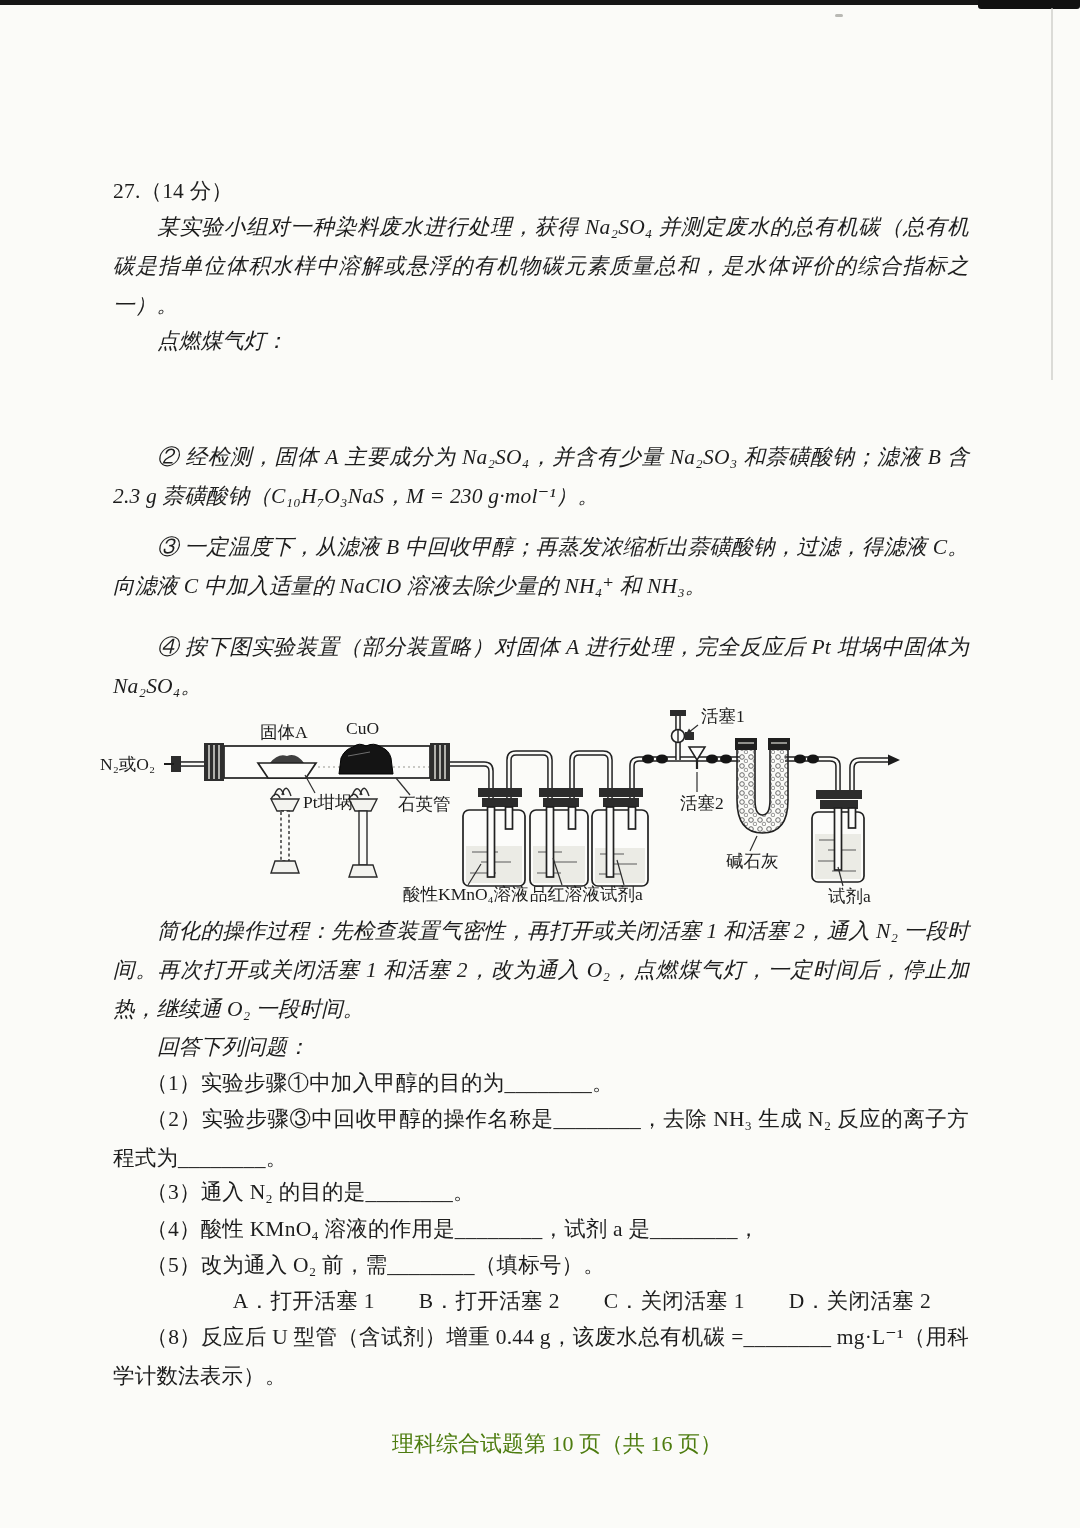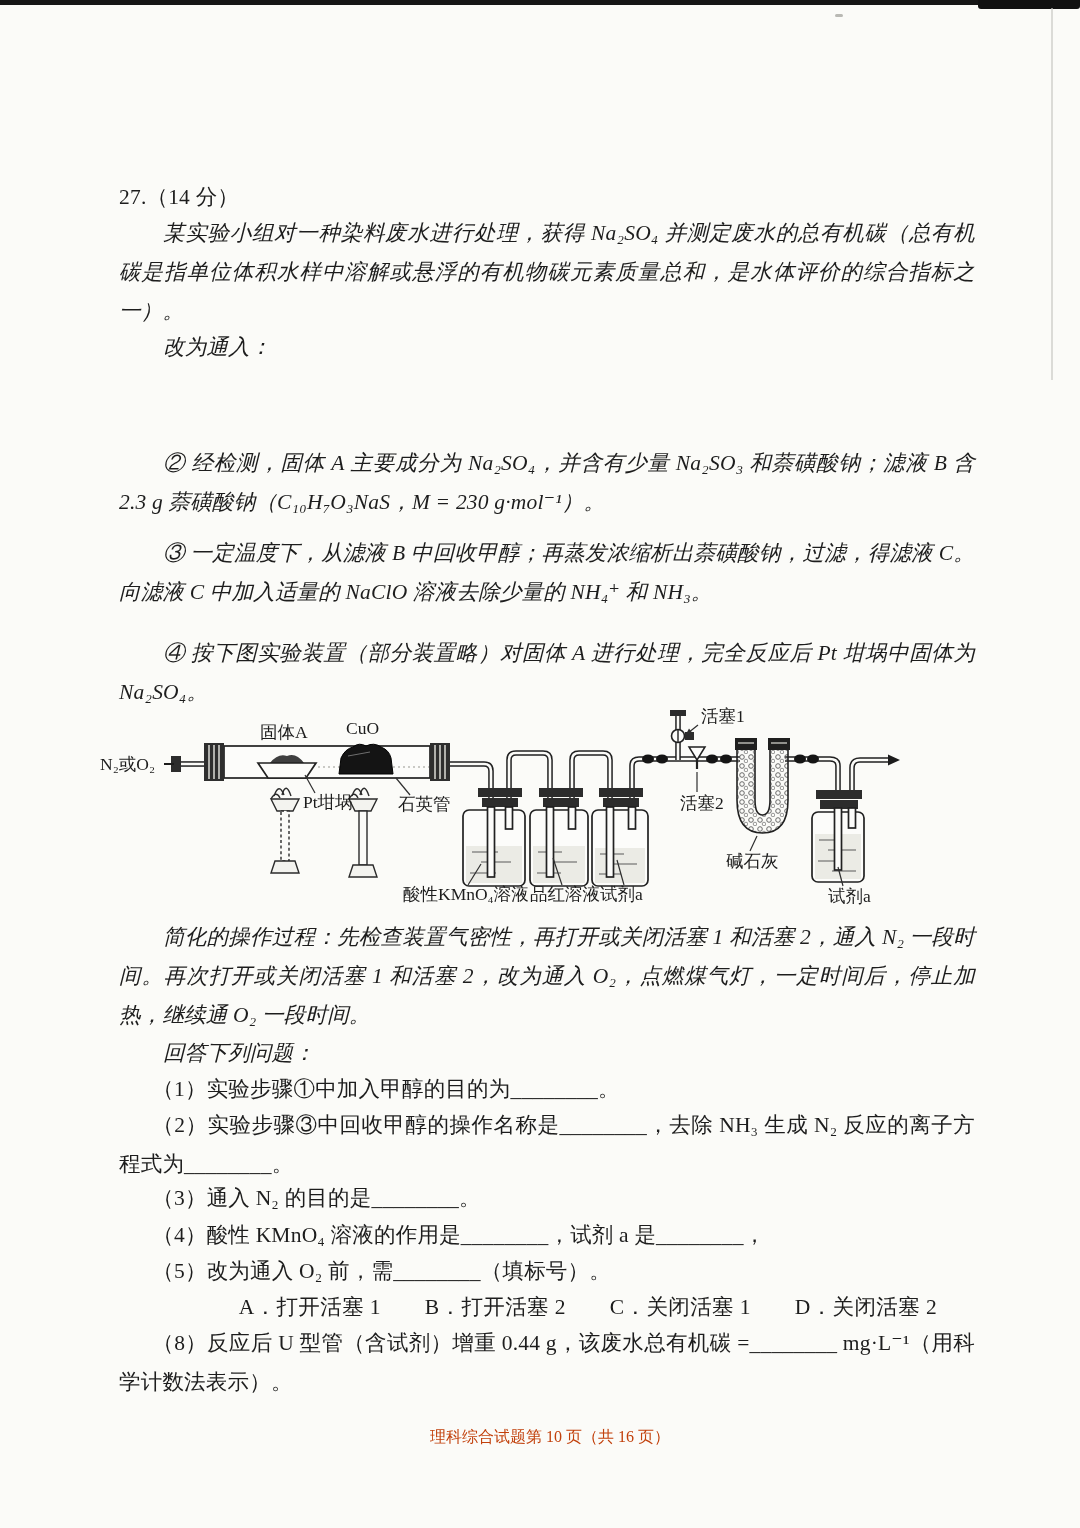--- a/index.html
+++ b/index.html
@@ -2,28 +2,28 @@
 <html><head>
 <meta charset="utf-8">
 <style>
   html,body{margin:0;padding:0;background:#e9e9e6;}
   .page{position:relative;width:1080px;height:1528px;background:#fbfbf8;overflow:hidden;
         font-family:"Liberation Serif","DejaVu Serif",serif;}
   .scan-top{position:absolute;top:0;left:0;width:1080px;height:5px;background:#161616;}
   .scan-top2{position:absolute;top:0;left:978px;width:102px;height:9px;background:#111;border-radius:0 0 3px 3px;}
   .scan-streak{position:absolute;top:8px;left:1051px;width:2px;height:372px;background:#c9c9c4;opacity:.65;}
   .scan-dot{position:absolute;top:14px;left:835px;width:8px;height:3px;background:#b9b9b4;border-radius:2px;}
-  .t{position:absolute;left:113px;width:856px;margin:6px;font-size:21.5px;line-height:39px;
+  .t{position:absolute;left:113px;width:856px;margin:0;font-size:21.5px;line-height:39px;
      color:#1d1d1d;text-align:justify;letter-spacing:.2px;}
   .one{text-align:left;}
   .ind{text-indent:2.05em;font-style:italic;}
   .qind{text-indent:1.55em;}
   .opts{text-indent:3.8em;letter-spacing:.4px;text-align:center;}
-  .footer{position:absolute;left:113px;width:856px;top:1408px;margin:9px;font-size:16px;line-height:39px;
-          color:#c2410c;text-align:center;}
+  .footer{position:absolute;left:113px;width:856px;top:1408px;margin:16px;font-size:22px;line-height:39px;
+          color:#4d7c0f;text-align:center;}
   .apparatus{position:absolute;left:100px;top:700px;}
   .apparatus text{font-family:"Liberation Serif","DejaVu Serif",serif;fill:#1c1c1c;}
   .pipe-o{fill:none;stroke:#212121;stroke-width:5.6;stroke-linejoin:round;stroke-linecap:butt;}
   .pipe-i{fill:none;stroke:#fbfbf8;stroke-width:2.6;stroke-linejoin:round;stroke-linecap:butt;}
   .glass{fill:#fcfcfa;stroke:#212121;stroke-width:1.7;}
   .darkpart{fill:#2c2c2c;}
   .lbl{font-size:17.5px;}
   .leader{stroke:#2e2e2e;stroke-width:1.2;fill:none;}
 </style>
 </head>
@@ -31,21 +31,21 @@
 
 <div class="page">
 
   <div class="scan-top"></div>
   <div class="scan-top2"></div>
   <div class="scan-streak"></div>
   <div class="scan-dot"></div>
 
   <p class="t one" style="top:172px">27.（14 分）</p>
   <p class="t ind" style="top:208px">某实验小组对一种染料废水进行处理，获得 Na₂SO₄ 并测定废水的总有机碳（总有机碳是指单位体积水样中溶解或悬浮的有机物碳元素质量总和，是水体评价的综合指标之一）。</p>
-  <p class="t ind one" style="top:322px">改为通入：</p>
+  <p class="t ind one" style="top:322px">点燃煤气灯：</p>
   <p class="t ind" style="top:438px">② 经检测，固体 A 主要成分为 Na₂SO₄，并含有少量 Na₂SO₃ 和萘磺酸钠；滤液 B 含 2.3 g 萘磺酸钠（C₁₀H₇O₃NaS，M = 230 g·mol⁻¹）。</p>
   <p class="t ind" style="top:528px">③ 一定温度下，从滤液 B 中回收甲醇；再蒸发浓缩析出萘磺酸钠，过滤，得滤液 C。向滤液 C 中加入适量的 NaClO 溶液去除少量的 NH₄⁺ 和 NH₃。</p>
   <p class="t ind" style="top:628px">④ 按下图实验装置（部分装置略）对固体 A 进行处理，完全反应后 Pt 坩埚中固体为 Na₂SO₄。</p>
 
   <svg class="apparatus" width="880" height="235" viewBox="0 0 880 235">
     <defs>
       <pattern id="gran" width="9" height="9" patternUnits="userSpaceOnUse">
         <circle cx="3" cy="3" r="2.3" fill="none" stroke="#5a5a5a" stroke-width=".9"></circle>
         <circle cx="7" cy="7" r="1.8" fill="none" stroke="#7a7a7a" stroke-width=".8"></circle>
       </pattern>

